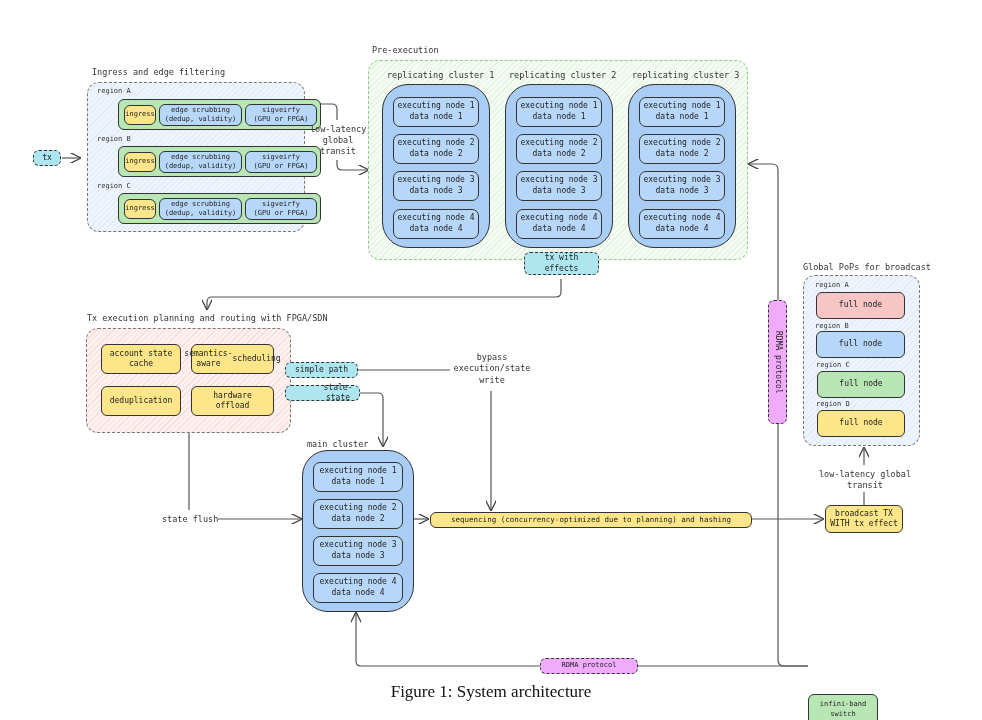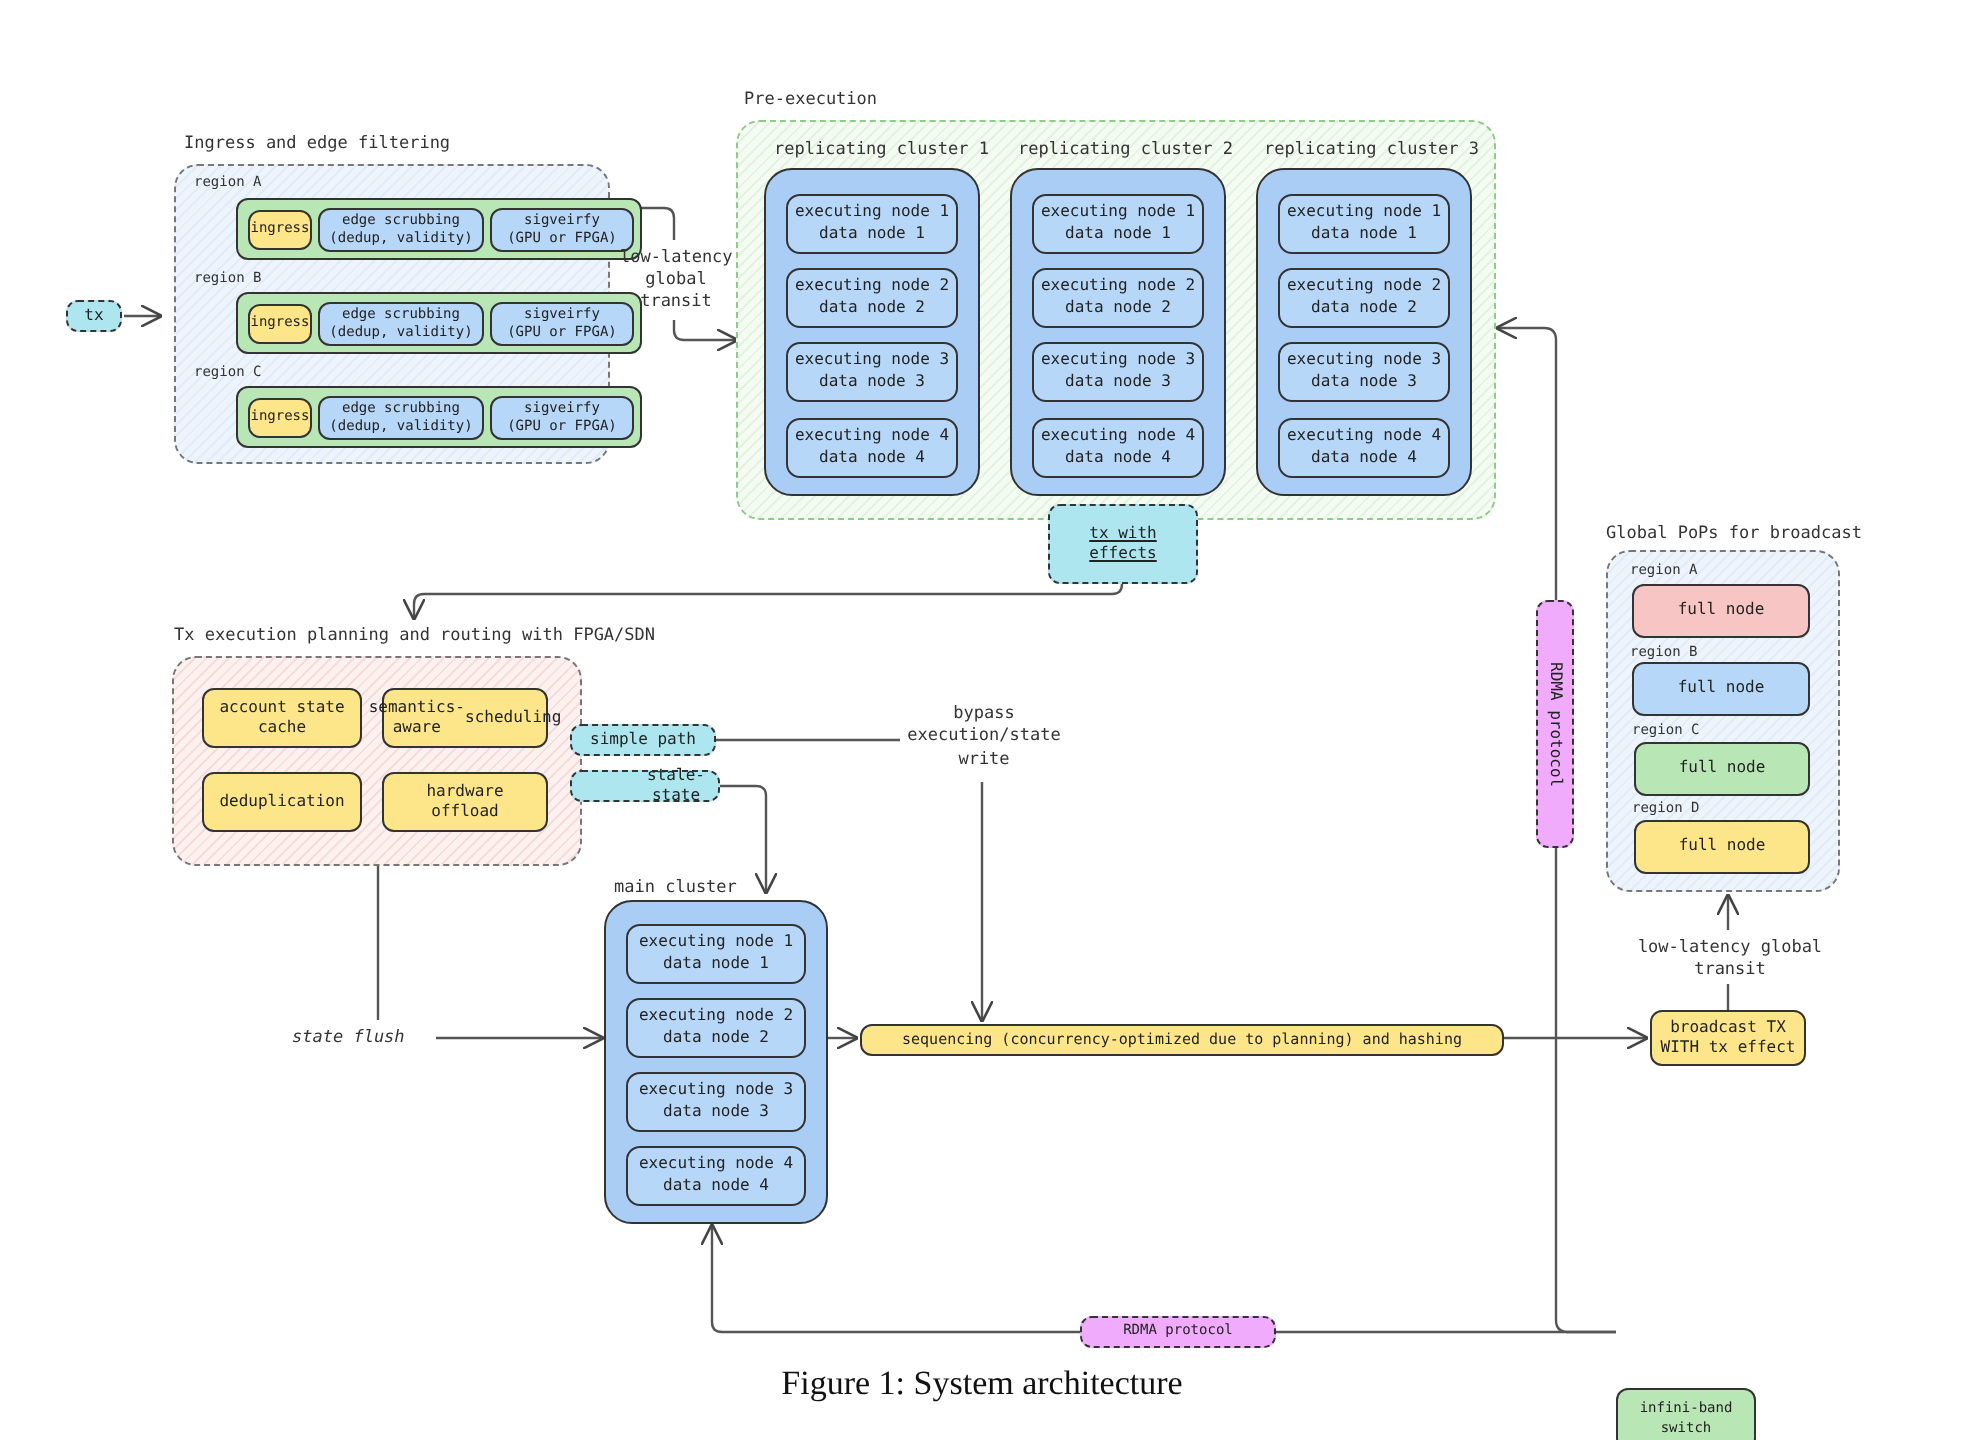--- a/index.html
+++ b/index.html
@@ -13,21 +13,21 @@
   .hatch-red { background: repeating-linear-gradient(135deg, #fdf1f0 0 3px, #f6dcdb 3px 4px); }
   .box { position:absolute; box-sizing:border-box; border:1.4px solid #333; border-radius:6px;
          display:flex; align-items:center; justify-content:center; text-align:center;
          font-size:8px; line-height:1.3; color:#222; }
   .yellow { background:#fde68a; }
   .blue   { background:#b7d7f8; }
   .green  { background:#b9e6b5; }
   .cyan   { background:#aee6f0; border-style:dashed; }
   .dgreen { background:#f0abfc; border-style:dashed;text-align:center; }
   .region-row { position:absolute; box-sizing:border-box; border:1.4px solid #333; border-radius:6px; background:#b9e6b5;margin-left:23px; }
-  .cluster { position:absolute; box-sizing:border-box; border:1.4px solid #333; border-radius:14px; background:#a9cdf5;padding-left:40px; }
+  .cluster { position:absolute; box-sizing:border-box; border:1.4px solid #333; border-radius:26px; background:#a9cdf5;padding-left:40px; }
   .node { position:absolute; left:10px; right:10px; height:30px; box-sizing:border-box;
           border:1.4px solid #333; border-radius:7px; background:#b7d7f8;
           display:flex; flex-direction:column; align-items:center; justify-content:center;
           font-size:8px; line-height:1.35; }
   svg.wires { position:absolute; left:0; top:0; }
   .caption { position:absolute; left:0; width:982px; top:681px; text-align:center;
              font-family:"Liberation Serif", serif; font-size:17px; color:#111; }
   .vtext { writing-mode:vertical-rl; font-size:8px; }
 </style>
 </head>
@@ -186,21 +186,21 @@
     <div class="node" style="top:86px;">
         <span>executing node 3</span>
         <span>data node 3</span>
       </div>
     <div class="node" style="top:124px;">
         <span>executing node 4</span>
         <span>data node 4</span>
       </div>
   </div>
 </div>
-<div class="box cyan" style="left:524px;top:252px;width:75px;height:40px;flex-direction:column;text-decoration:underline;">
+<div class="box cyan" style="left:524px;top:252px;width:75px;height:23px;flex-direction:column;">
   <span>tx with</span>
   <span>effects</span>
 </div>
 
 <div class="lbl" style="left:87px;top:313px;">Tx execution planning and routing with FPGA/SDN</div>
 <div class="group hatch-red" style="left:86px;top:328px;width:205px;height:105px;">
   <div class="box yellow" style="left:14px;top:15px;width:80px;height:30px;flex-direction:column;">
       <span>account state</span>
       <span>cache</span>
     </div>
@@ -222,21 +222,21 @@
 <div class="box cyan" style="left:285px;top:385px;width:75px;height:16px;padding-left:31px;">
     <span>stale-state</span>
   </div>
 
 <div class="lbl" style="left:452px;top:352px;width:80px;text-align:center;line-height:1.35;">
   <div>bypass</div>
   <div>execution/state</div>
   <div>write</div>
 </div>
 
-<div class="lbl" style="left:146px;top:514px;font-style:italic;">state flush</div>
+<div class="lbl" style="left:162px;top:514px;">state flush</div>
 
 <div class="lbl" style="left:307px;top:439px;">main cluster</div>
 <div class="cluster" style="left:302px;top:450px;width:112px;height:162px;">
   <div class="node" style="top:11px;">
       <span>executing node 1</span>
       <span>data node 1</span>
     </div>
   <div class="node" style="top:48px;">
       <span>executing node 2</span>
       <span>data node 2</span>

